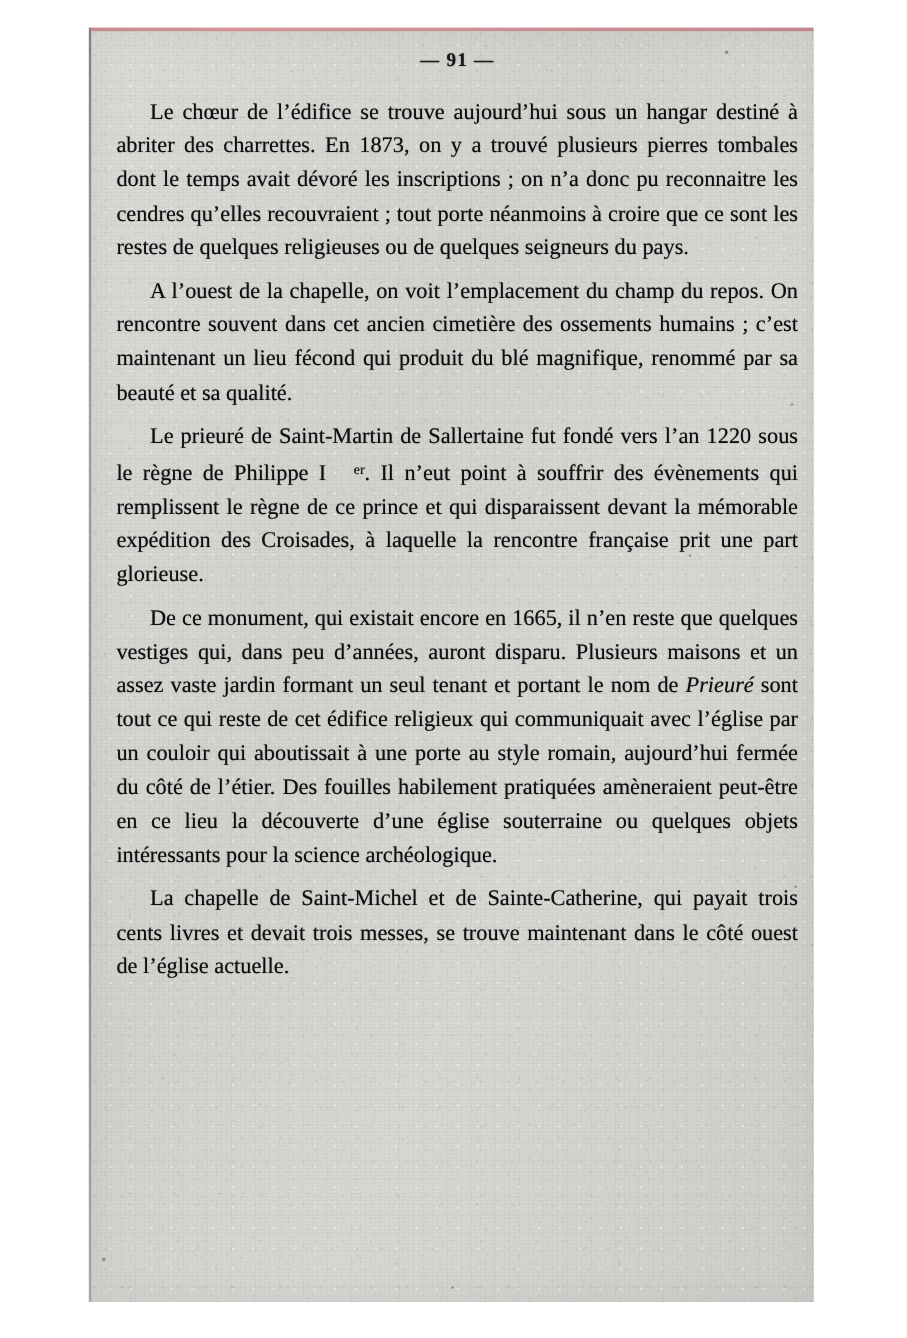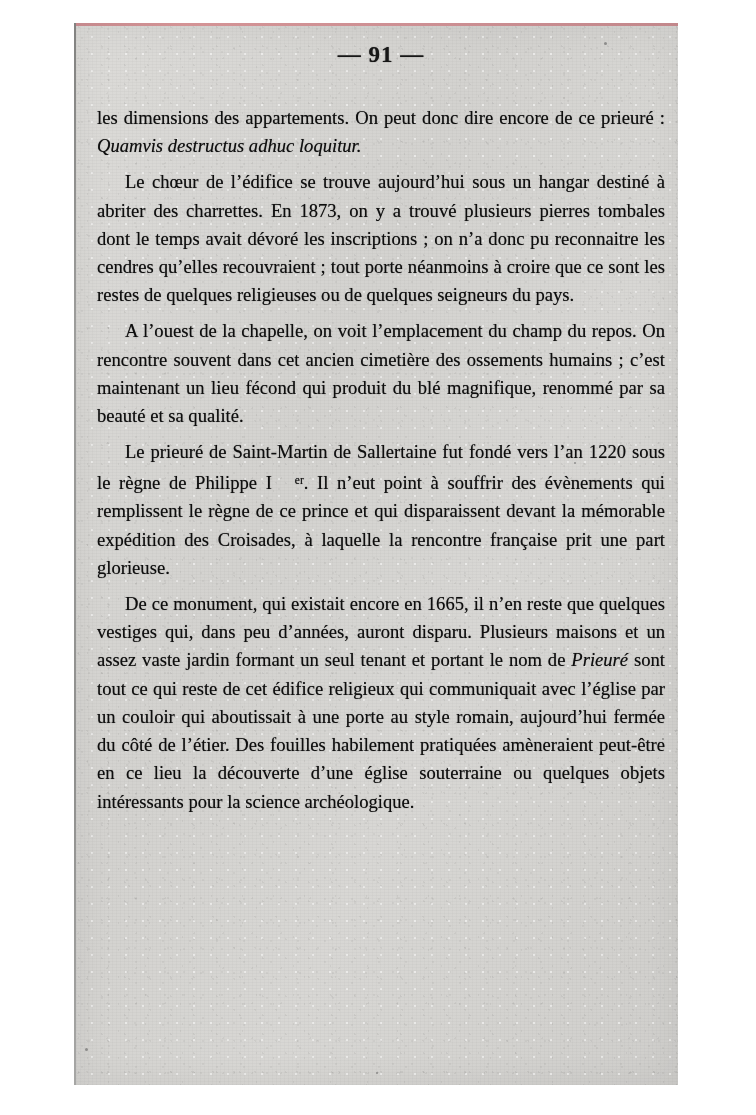--- a/index.html
+++ b/index.html
@@ -78,25 +78,25 @@
   
   #text-column {
     position: absolute;
     left: 21px;
     top: 16px;
     width: 568px;
   }
 
   #page-number {
     text-align: center;
-    font-size: 23px;
+    font-size: 16px;
     font-weight: 700;
     letter-spacing: 1px;
     color: #1b1b1b;
-    margin: 0 0 36px 0;
+    margin: 0 0 20px 0;
     text-shadow: 0 0 1.1px rgba(0,0,0,.6);
   }
 
   .para {
     margin: 0 0 8px 0;
     font-size: 18.6px;
     line-height: 28.2px;
     color: #121212;
     text-align: justify;
     text-justify: inter-word;
@@ -143,21 +143,21 @@
   <span class="speck" style="left:528px; top:16px; width:3px; height:3px;"></span>
   <span class="speck" style="left:583px; top:310px; width:2px; height:2px;"></span>
   <span class="speck" style="left:498px; top:436px; width:2px; height:2px;"></span>
   <span class="speck" style="left:586px; top:712px; width:2px; height:2px;"></span>
   <span class="speck" style="left:9px;   top:1022px; width:3px; height:3px;"></span>
   <span class="speck" style="left:300px; top:1046px; width:2px; height:2px;"></span>
 
   <div id="text-column">
     <div id="page-number">— 91 —</div>
     <div id="paragraphs">
-        <div class="para"><span>les dimensions des appartements. On peut donc dire encore de ce prieuré : </span><em>Quamvis destructus adhuc loquitur.</em></div>
         <div class="para indent"><span>Le chœur de l’édifice se trouve aujourd’hui sous un hangar destiné à abriter des charrettes. En 1873, on y a trouvé plusieurs pierres tombales dont le temps avait dévoré les inscriptions ; on n’a donc pu reconnaitre les cendres qu’elles recouvraient ; tout porte néanmoins à croire que ce sont les restes de quelques religieuses ou de quelques seigneurs du pays.</span></div>
         <div class="para indent"><span>A l’ouest de la chapelle, on voit l’emplacement du champ du repos. On rencontre souvent dans cet ancien cimetière des ossements humains ; c’est maintenant un lieu fécond qui produit du blé magnifique, renommé par sa beauté et sa qualité.</span></div>
         <div class="para indent"><span>Le prieuré de Saint-Martin de Sallertaine fut fondé vers l’an 1220 sous le règne de Philippe I</span><sup>er</sup><span>. Il n’eut point à souffrir des évènements qui remplissent le règne de ce prince et qui disparaissent devant la mémorable expédition des Croisades, à laquelle la rencontre française prit une part glorieuse.</span></div>
         <div class="para indent"><span>De ce monument, qui existait encore en 1665, il n’en reste que quelques vestiges qui, dans peu d’années, auront disparu. Plusieurs maisons et un assez vaste jardin formant un seul tenant et portant le nom de </span><em>Prieuré</em><span> sont tout ce qui reste de cet édifice religieux qui communiquait avec l’église par un couloir qui aboutissait à une porte au style romain, aujourd’hui fermée du côté de l’étier. Des fouilles habilement pratiquées amèneraient peut-être en ce lieu la découverte d’une église souterraine ou quelques objets intéressants pour la science archéologique.</span></div>
+        <div class="para indent tight"><span>La chapelle de Saint-Michel et de Sainte-Catherine, qui payait trois cents livres et devait trois messes, se trouve maintenant dans le côté ouest de l’église actuelle.</span></div>
       </div>
   </div>
 
 </div>
 
 </body></html>

